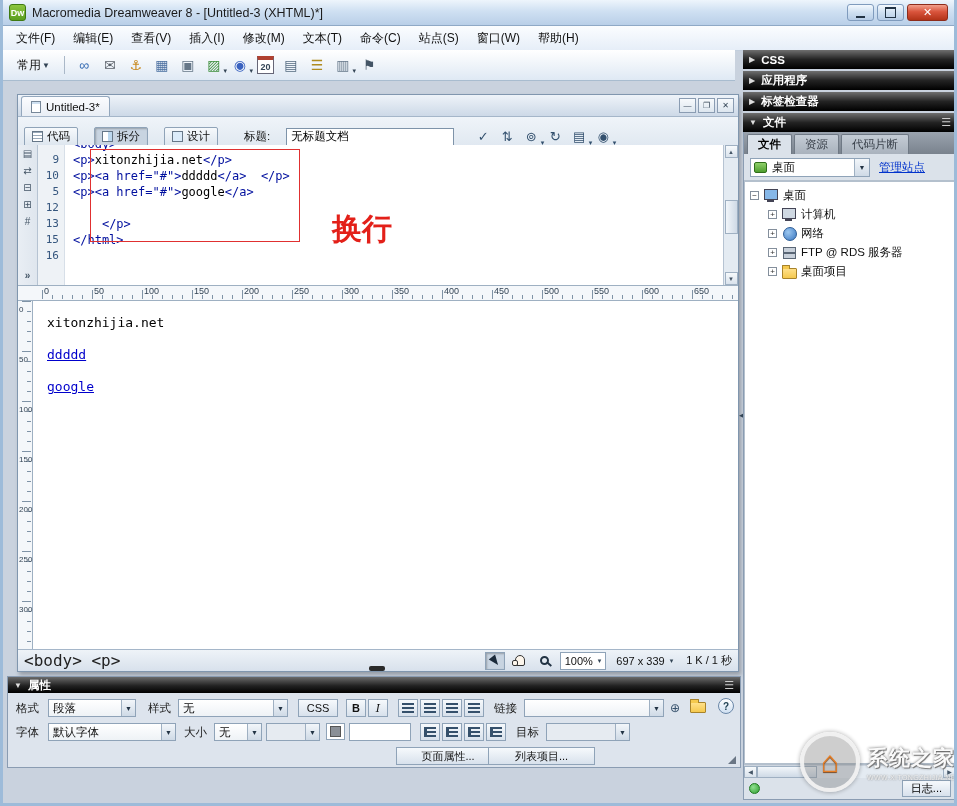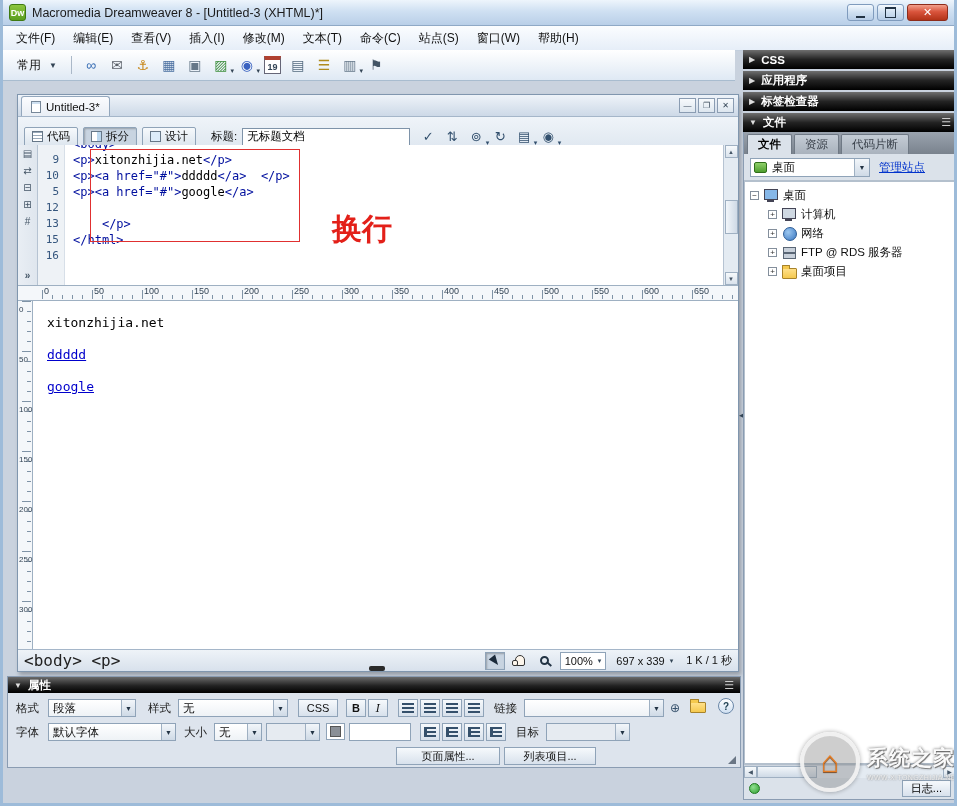--- a/index.html
+++ b/index.html
@@ -16,35 +16,35 @@
 .wbtn.min::after{content:"";width:9px;height:2px;background:#234;margin-top:8px}
 .wbtn.max::after{content:"";width:9px;height:8px;border:1px solid #234;border-top-width:2px}
 .wbtn.close{width:41px;background:linear-gradient(#f2a08c,#d9543c 45%,#b23318);color:#fff;font-size:11px;font-weight:bold;border-color:#8d2c1b}
 
 
 .menubar{position:absolute;left:0;top:26px;right:0;height:24px;background:linear-gradient(#fbfdff,#e6eef8);border-bottom:1px solid #c3cfdd;display:flex;align-items:center;padding:12px 4px}
 .mitem{padding:3px 9px;color:#111;white-space:nowrap}
 
 
 .insertbar{position:absolute;left:0;top:50px;right:219px;height:31px;background:linear-gradient(#ffffff,#dfe9f4);border-bottom:1px solid #a8bccf;display:flex;align-items:center;padding:0 8px}
-.cat{display:flex;align-items:center;gap:8px;padding:2px 6px}
+.cat{display:flex;align-items:center;gap:1px;padding:2px 6px}
 .cat .arr{font-size:8px;color:#345}
 .sep{width:1px;height:18px;background:#aab8c8;margin:0 8px}
 .ibtn{width:22px;height:22px;display:inline-flex;align-items:center;justify-content:center;font-size:14px;position:relative;margin-right:4px}
 .ibtn .dd{font-size:7px;color:#345;position:absolute;right:-2px;bottom:1px}
 .ibtn.cal{font-size:9px;font-weight:bold;border:1px solid #667;background:#fff;border-top:4px solid #b04030;width:17px;height:18px;margin:0 6px 0 2px}
 
 
 .docwin{position:absolute;left:14px;top:94px;width:722px;height:578px;background:#e6ecf4;border:1px solid #8096ae;box-shadow:2px 3px 4px rgba(0,0,0,.25)}
 .doc-tabbar{position:absolute;left:0;top:0;right:0;height:22px;background:linear-gradient(#eef3f9,#cdd9e7);border-bottom:1px solid #a5b6c9;display:flex;align-items:flex-end}
 .doc-tab{margin-left:3px;height:20px;display:flex;align-items:center;gap:5px;padding:0 9px;background:linear-gradient(#fbfcfe,#e9eef5);border:1px solid #93a7bd;border-bottom:none;border-radius:3px 3px 0 0;font-size:11.5px}
 .dicon{width:10px;height:12px;background:#fff;border:1px solid #789;box-shadow:inset 0 2px 0 #cfe0f0;flex:none}
 .doc-controls{margin-left:auto;display:flex;gap:2px;padding:0 4px 3px}
 .dwbtn{width:17px;height:15px;border:1px solid #8a9cb2;background:linear-gradient(#f7fafc,#dde6ef);font-size:8px;display:flex;align-items:center;justify-content:center;color:#345}
-.doc-toolbar{position:absolute;left:0;top:22px;right:0;height:40px;background:linear-gradient(#eff4f9,#dbe4ee);border-bottom:1px solid #a5b6c9;display:flex;align-items:center;padding:0 6px;gap:5px}
+.doc-toolbar{position:absolute;left:0;top:22px;right:0;height:40px;background:linear-gradient(#eff4f9,#dbe4ee);border-bottom:1px solid #a5b6c9;display:flex;align-items:center;padding:0 6px;gap:16px}
 .vbtn{height:20px;display:flex;align-items:center;gap:4px;padding:0 7px;border:1px solid #8fa3b8;border-radius:2px;background:linear-gradient(#f6f9fc,#dce5ee);font-size:11.5px}
 .vbtn.pressed{background:#c8d4e1;box-shadow:inset 1px 1px 2px rgba(0,0,0,.25)}
 .vicon{width:11px;height:11px;border:1px solid #678;flex:none}
 .vi-code{background:repeating-linear-gradient(180deg,#9ab 0 1px,#fff 1px 3px)}
 .vi-split{background:linear-gradient(90deg,#fff 50%,#bcd8ef 50%)}
 .vi-design{background:#dcecfa}
 .title-label{margin-left:10px;font-size:11.5px}
 .title-input{width:168px;height:18px;border:1px solid #7e93a9;background:#fff;font-size:11.5px;padding:0 4px;font-family:inherit}
 .tbtn{min-width:22px;height:20px;display:flex;align-items:center;justify-content:center;font-size:13px;color:#33506e;position:relative;margin-left:2px}
 .tbtn .dd{position:absolute;right:-2px;bottom:0;font-size:7px}
@@ -203,21 +203,21 @@
     </span>
     <span class="sep"></span>
     <span class="ibar-icons" style="display:flex;align-items:center">
         <span class="ibtn" style="color: rgb(58, 111, 181);">∞</span>
         <span class="ibtn" style="color: rgb(90, 96, 104);">✉</span>
         <span class="ibtn" style="color: rgb(200, 136, 28);">⚓</span>
         <span class="ibtn" style="color: rgb(74, 111, 160);">▦</span>
         <span class="ibtn" style="color: rgb(102, 119, 136);">▣</span>
         <span class="ibtn" style="color: rgb(63, 143, 63);">▨<span class="dd">▾</span></span>
         <span class="ibtn" style="color: rgb(58, 98, 192);">◉<span class="dd">▾</span></span>
-        <span class="ibtn cal" style="color: rgb(51, 68, 85);">19</span>
+        <span class="ibtn cal" style="color: rgb(51, 68, 85);">20</span>
         <span class="ibtn" style="color: rgb(85, 107, 128);">▤</span>
         <span class="ibtn" style="color: rgb(176, 140, 32);">☰</span>
         <span class="ibtn" style="color: rgb(102, 120, 138);">▥<span class="dd">▾</span></span>
         <span class="ibtn" style="color: rgb(68, 85, 102);">⚑</span>
       </span>
   </div>
 
   <div class="docwin">
     <div class="doc-tabbar">
       <span class="doc-tab">
@@ -436,21 +436,21 @@
       </button>
     <span class="pab" style="left:508px;top:46px">
         <span class="plabel">目标</span>
       </span>
     <span class="pab pselect dis" style="left:538px;top:46px;width:84px">
         <span></span>
         <span class="sarr">▼</span>
       </span>
 
     <button class="pab pbtn" style="left:388px;top:70px;width:104px">页面属性...</button>
-    <button class="pab pbtn" style="left:496px;top:70px;width:92px">列表项目...</button>
+    <button class="pab pbtn" style="left:480px;top:70px;width:107px">列表项目...</button>
     <span class="pexp"></span>
   </div>
 
   <div class="sidebar">
     <div class="phead">
         <span class="tri">▶</span>
         <span>CSS</span>
       </div>
     <div class="phead">
         <span class="tri">▶</span>

